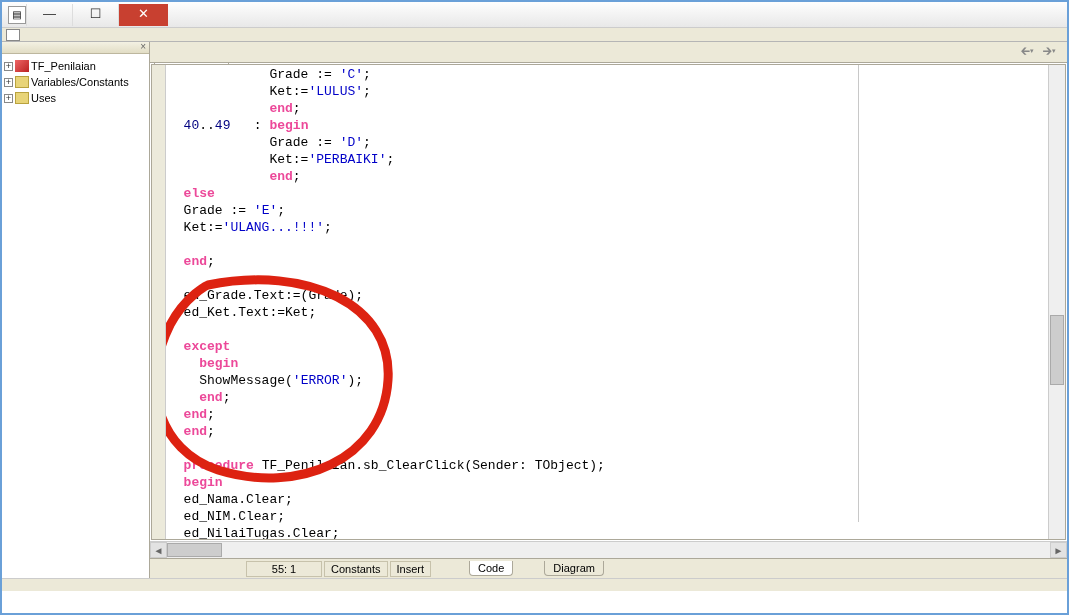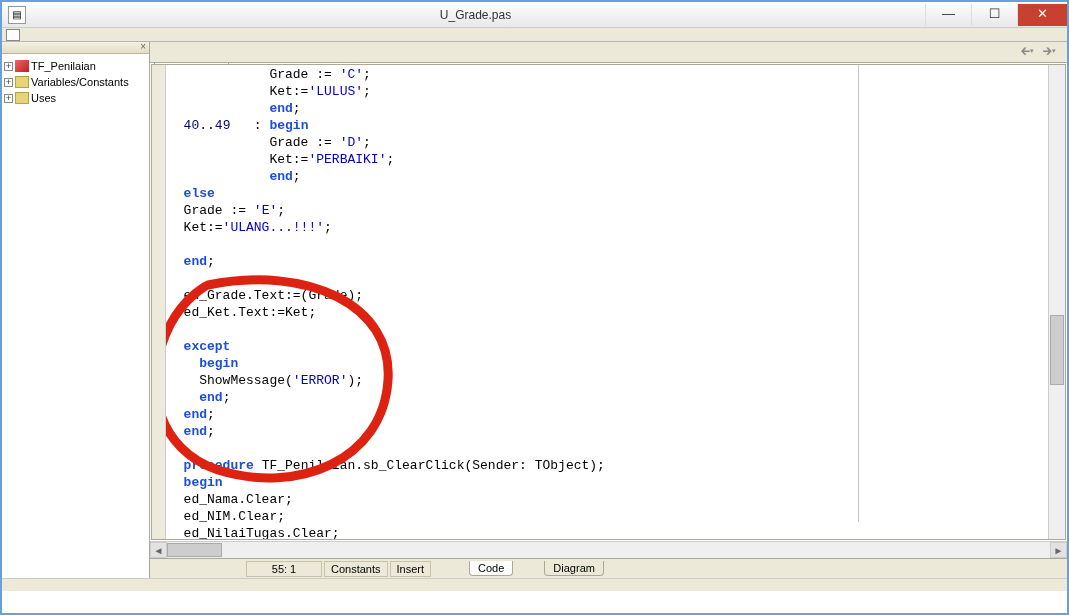--- a/index.html
+++ b/index.html
@@ -40,21 +40,21 @@
 .tabrow{height:21px;background:#ece9d8;display:flex;align-items:flex-end;border-bottom:1px solid #aca899;position:relative;padding-left:4px;}
 .etab{background:#fff;border:1px solid #aca899;border-bottom:none;padding:2px 14px;font-size:11px;position:relative;top:17px;}
 .navarrows{position:absolute;right:8px;top:2px;display:flex;gap:2px;}
 .navarrow{width:20px;height:16px;text-align:center;color:#888;font-size:12px;line-height:14px;}
 .navarrow .dd{font-size:7px;vertical-align:top;}
 .codearea{flex:1;display:flex;position:relative;overflow:hidden;border:1px solid #aca899;margin:1px;}
 .gutter{width:14px;background:#eceadb;border-right:1px solid #ccc;}
 .codewrap{flex:1;position:relative;background:#fff;overflow:hidden;}
 pre.code{font-family:"Courier New",monospace;font-size:13px;line-height:17px;
   padding:1px 2px;color:#000;white-space:pre;}
-.kw{color:#1d4ed8;font-weight:bold;}
+.kw{color:#ec4899;font-weight:bold;}
 .num{color:#000080;}
 .str{color:#0000c8;}
 .rline{position:absolute;top:0;bottom:17px;left:692px;width:1px;background:#c8c8c8;}
 .vscroll{width:17px;background:#efefef;border-left:1px solid #ccc;position:relative;}
 .vscroll .thumb{position:absolute;left:1px;right:1px;top:250px;height:70px;background:#cdcdcd;border:1px solid #aaa;}
 .hscroll{height:17px;background:#efefef;border-top:1px solid #ccc;display:flex;}
 .hscroll .btn{width:17px;text-align:center;color:#666;font-size:10px;line-height:15px;border:1px solid #ccc;background:#e2e2e2;}
 .hscroll .track{flex:1;position:relative;}
 .hscroll .thumb{position:absolute;left:0;top:1px;bottom:1px;width:55px;background:#cdcdcd;border:1px solid #aaa;}
 .circle{position:absolute;pointer-events:none;z-index:5;}
@@ -66,21 +66,20 @@
 .bottab{border:1px solid #aca899;border-top:none;padding:1px 8px;background:#ece9d8;font-size:11px;
   border-radius:0 0 4px 4px;margin-right:-1px;margin-left:32px;}
 .bottab.active{background:#fff;}
 .bigbar{height:13px;background:#ece9d8;border-top:1px solid #ccc;}
 </style>
 </head>
 <body>
 
 <div class="titlebar">
   <div class="sysmenu">▤</div>
-  <div class="title">U_Grade.pas</div>
   <div class="winbtns">
     <div class="winbtn">—</div>
     <div class="winbtn">☐</div>
     <div class="winbtn close">✕</div>
   </div>
 </div>
 
 <div class="toolbar">
   <div class="tinyicon"></div>
 </div>

